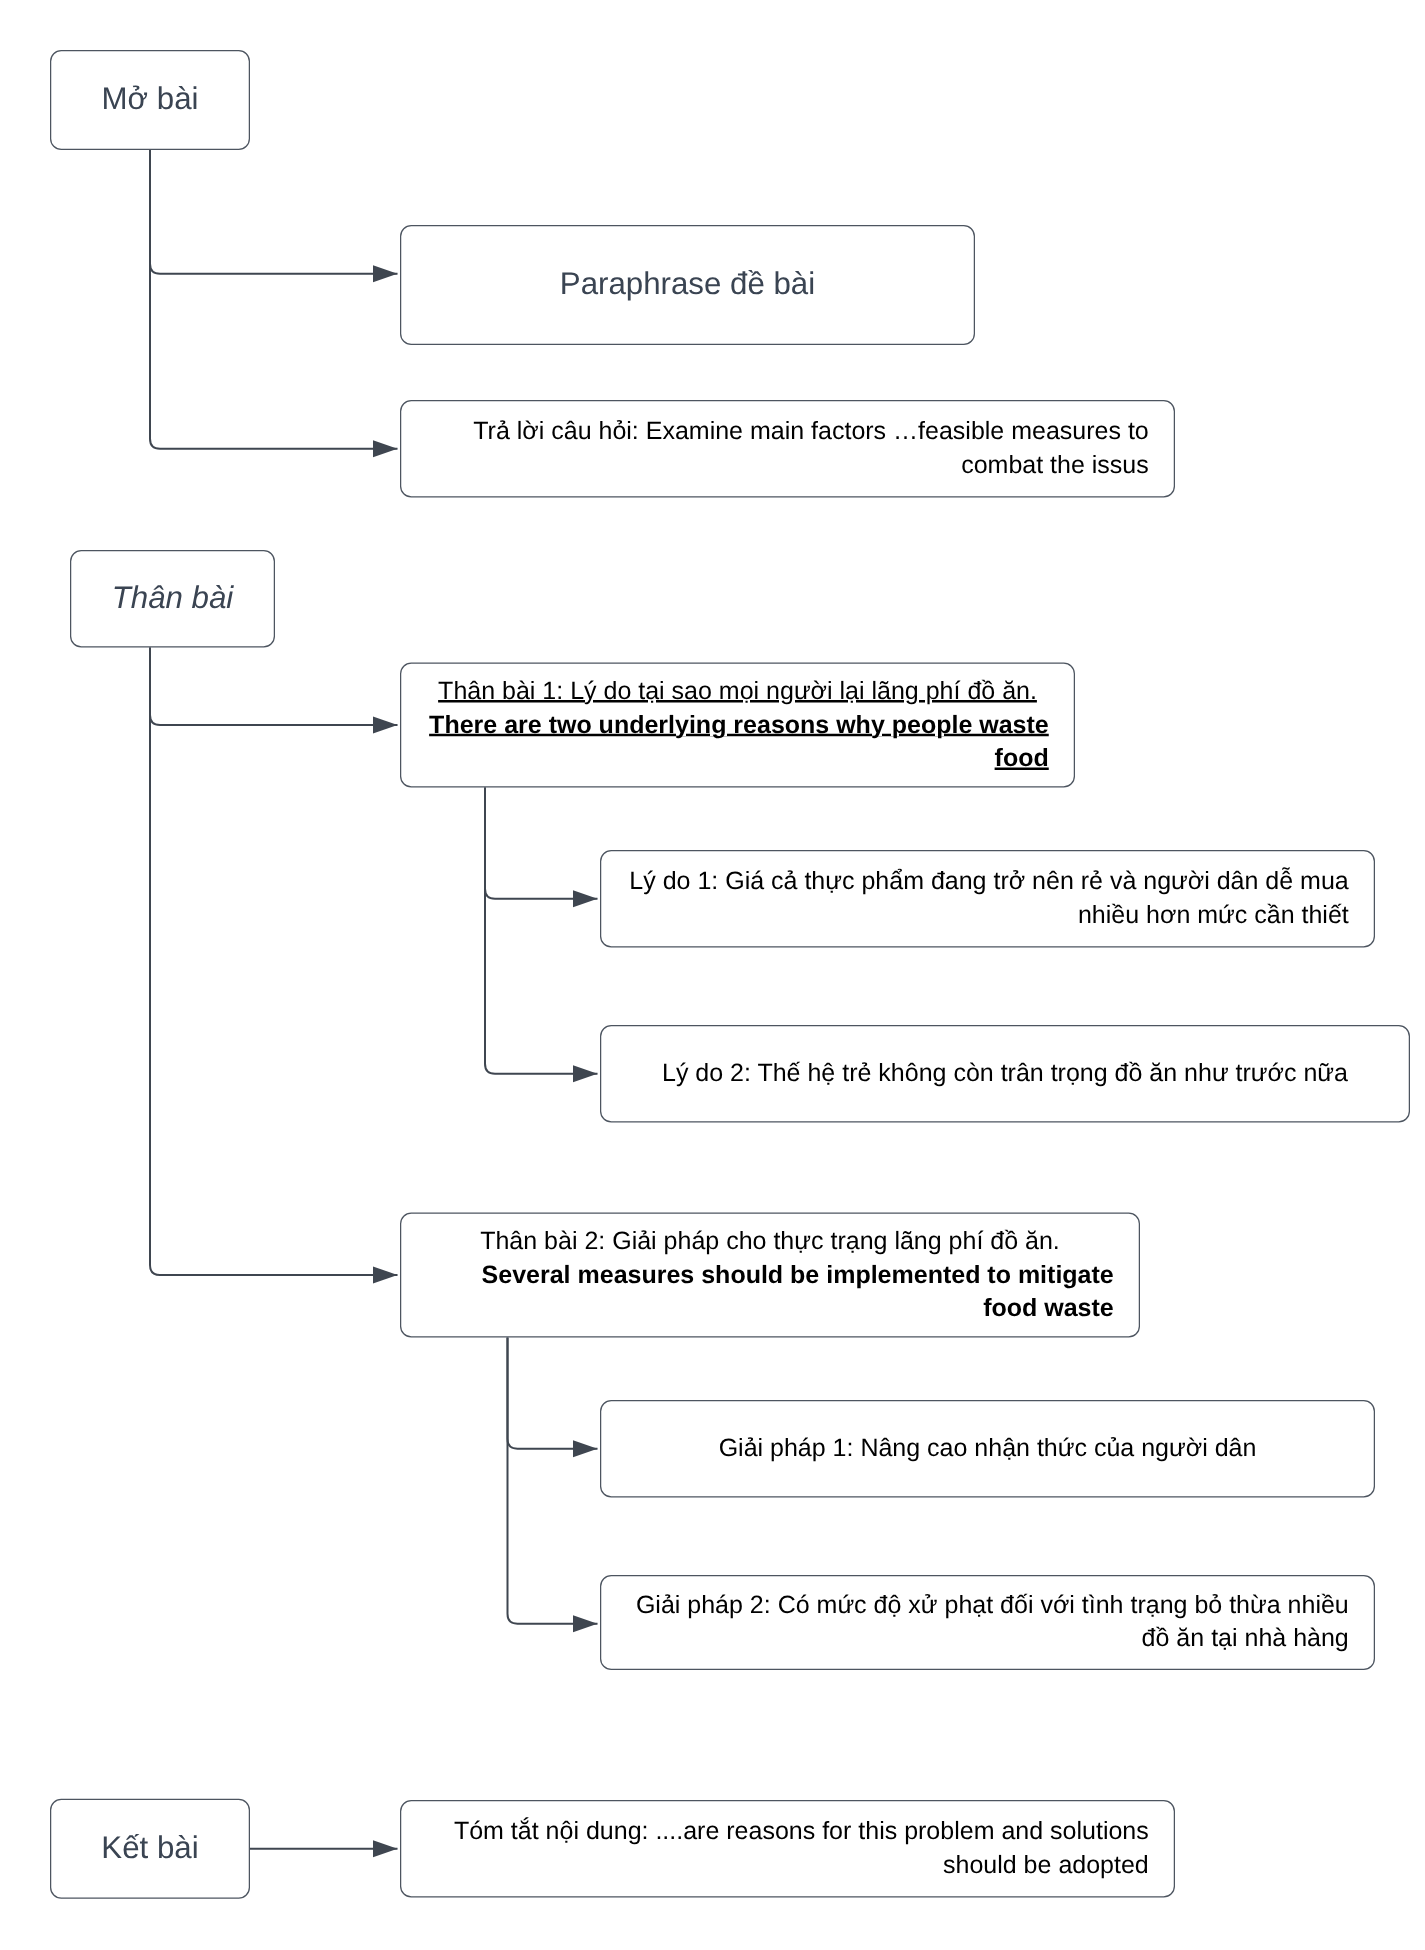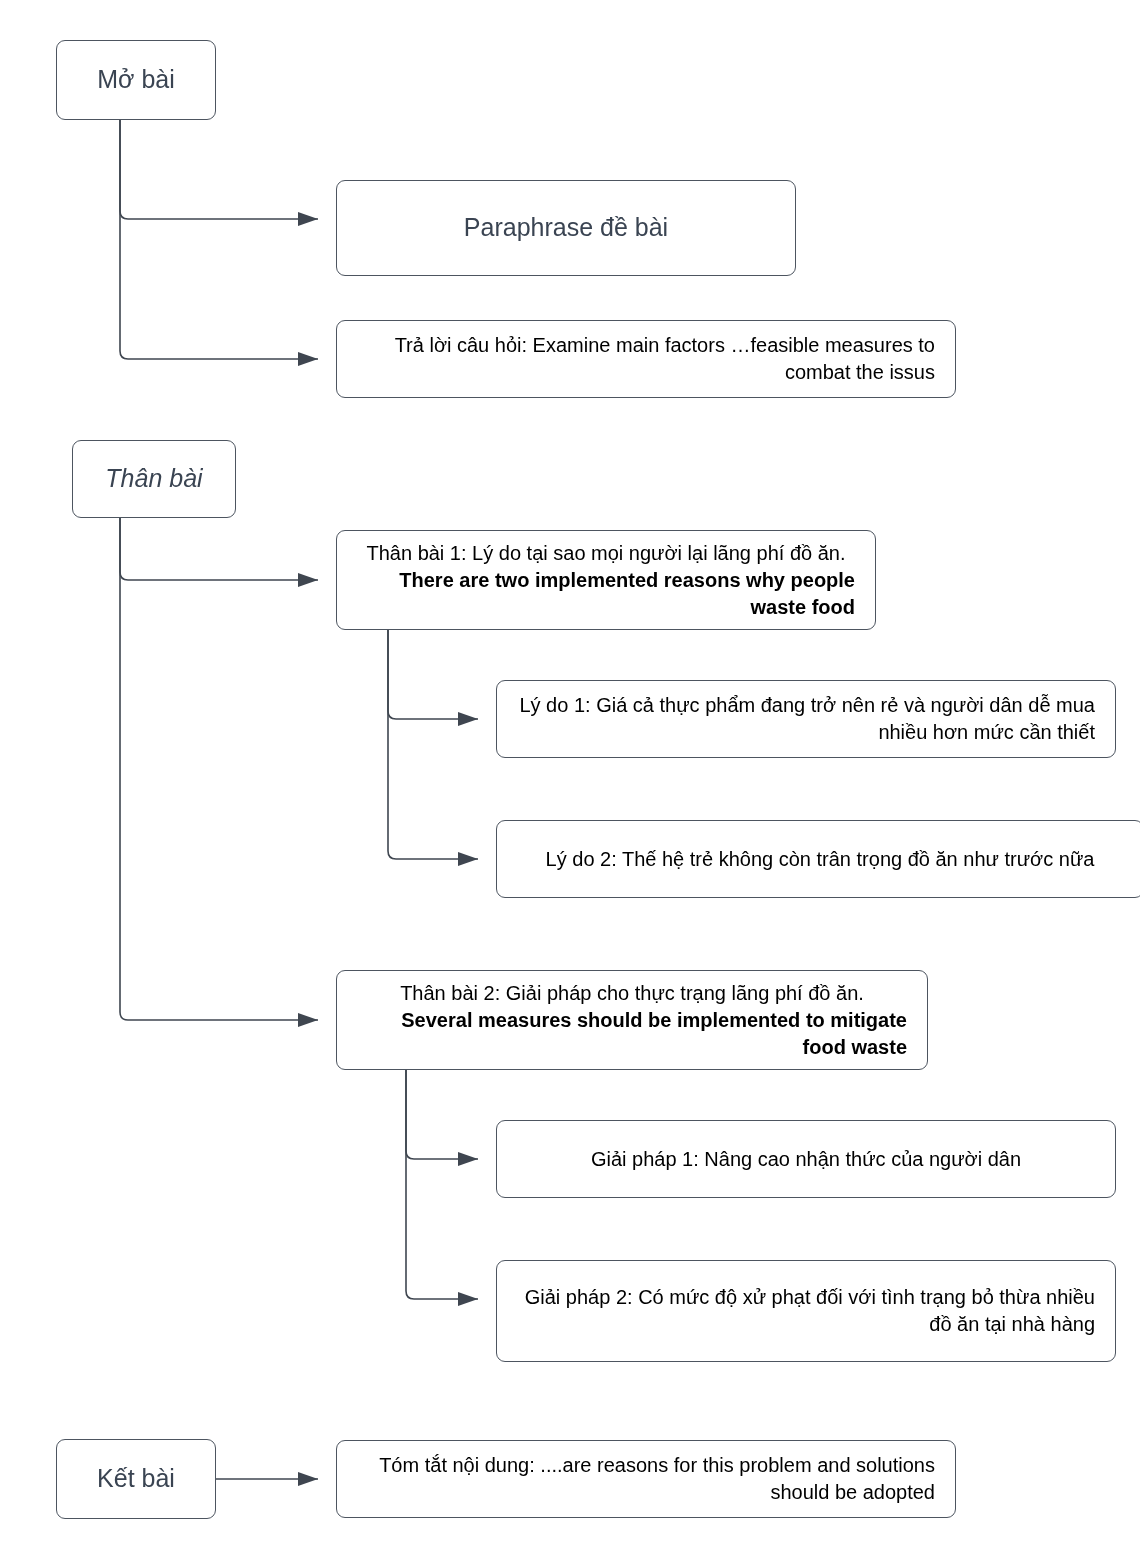--- a/index.html
+++ b/index.html
@@ -29,43 +29,42 @@
     border:1.6px solid var(--border-color);
     border-radius:9px;
     background:var(--bg);
     display:flex;
     flex-direction:column;
     align-items:center;
     justify-content:center;
     text-align:center;
     padding:6px 20px;
     line-height:1.35;
-    margin-left:16px;
   }
   .node.heading{
     font-size:25px;
     color:var(--heading-text);
   }
   .node.content{
     font-size:20px;
     color:var(--content-text);
     text-align:right;
   }
   .node .bold{font-weight:bold;}
   
   #n-mo-bai     {left:40px;  top:40px;   width:160px; height:80px;}
   #n-paraphrase {left:320px; top:180px;  width:460px; height:96px; color:var(--heading-text);}
   #n-tra-loi    {left:320px; top:320px;  width:620px; height:78px;}
   #n-than-bai   {left:56px;  top:440px;  width:164px; height:78px;font-style:italic;}
-  #n-than-bai-1 {left:320px; top:530px;  width:540px; height:100px;}
+  #n-than-bai-1 {left:320px; top:530px;  width:540px; height:100px;text-decoration:underline;}
   #n-ly-do-1    {left:480px; top:680px;  width:620px; height:78px;}
   #n-ly-do-2    {left:480px; top:820px;  width:648px; height:78px;}
   #n-than-bai-2 {left:320px; top:970px;  width:592px; height:100px;}
   #n-giai-phap-1{left:480px; top:1120px; width:620px; height:78px;}
-  #n-giai-phap-2{left:480px; top:1260px; width:620px; height:102px;}
+  #n-giai-phap-2{left:480px; top:1260px; width:620px; height:76px;}
   #n-ket-bai    {left:40px;  top:1439px; width:160px; height:80px;}
   #n-tom-tat    {left:320px; top:1440px; width:620px; height:78px;}
 </style>
 </head>
 <body>
 
 <div class="canvas">
 
   <svg class="connectors" viewBox="0 0 1140 1560" xmlns="http://www.w3.org/2000/svg">
     <defs>
@@ -97,21 +96,21 @@
   <div id="n-tra-loi" class="node content">
     <span>Trả lời câu hỏi: Examine main factors …feasible measures to combat the issus</span>
   </div>
 
   <div id="n-than-bai" class="node heading">
     <span>Thân bài</span>
   </div>
 
   <div id="n-than-bai-1" class="node content">
     <div>Thân bài 1: Lý do tại sao mọi người lại lãng phí đồ ăn.</div>
-    <div class="bold">There are two implemented reasons why people waste food</div>
+    <div class="bold">There are two underlying reasons why people waste food</div>
   </div>
 
   <div id="n-ly-do-1" class="node content">
     <span>Lý do 1: Giá cả thực phẩm đang trở nên rẻ và người dân dễ mua nhiều hơn mức cần thiết</span>
   </div>
 
   <div id="n-ly-do-2" class="node content">
     <span>Lý do 2: Thế hệ trẻ không còn trân trọng đồ ăn như trước nữa</span>
   </div>
 

